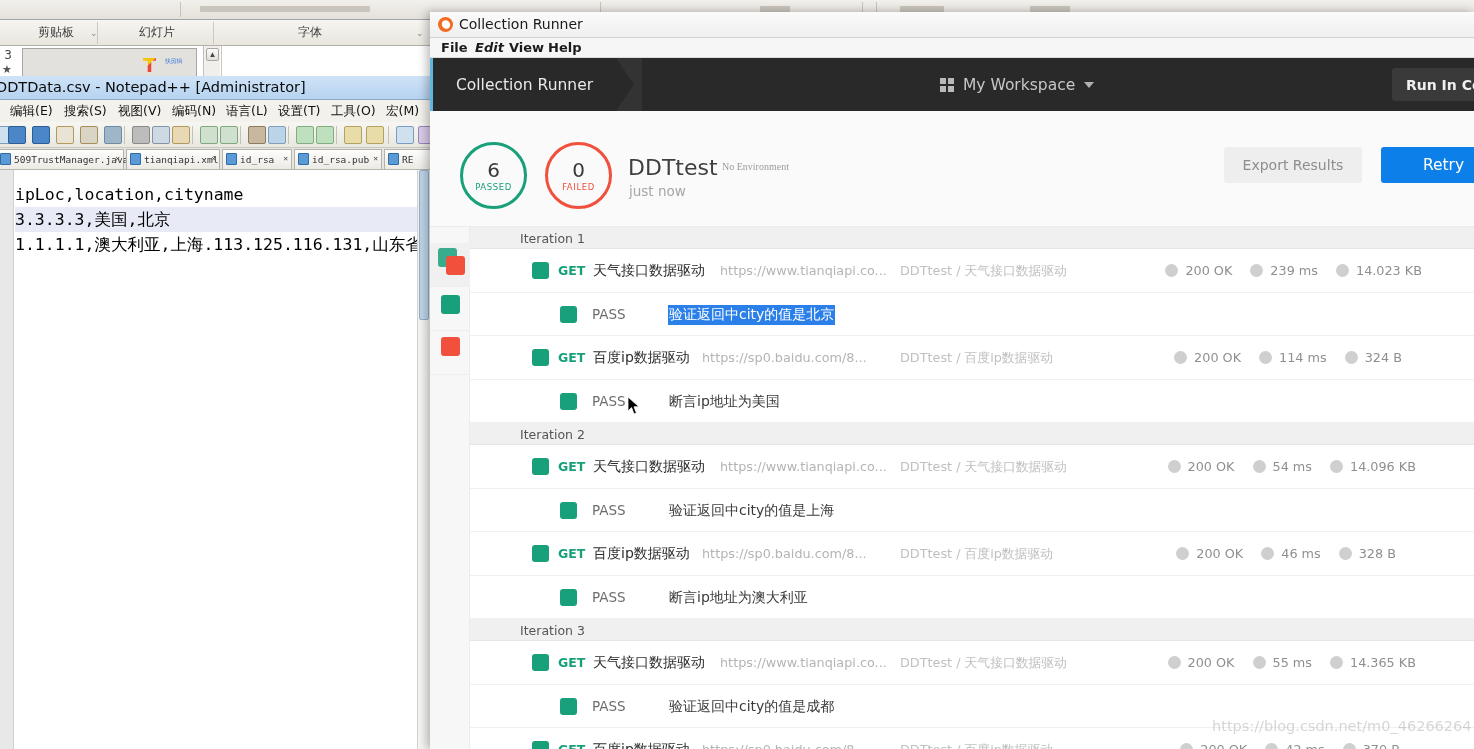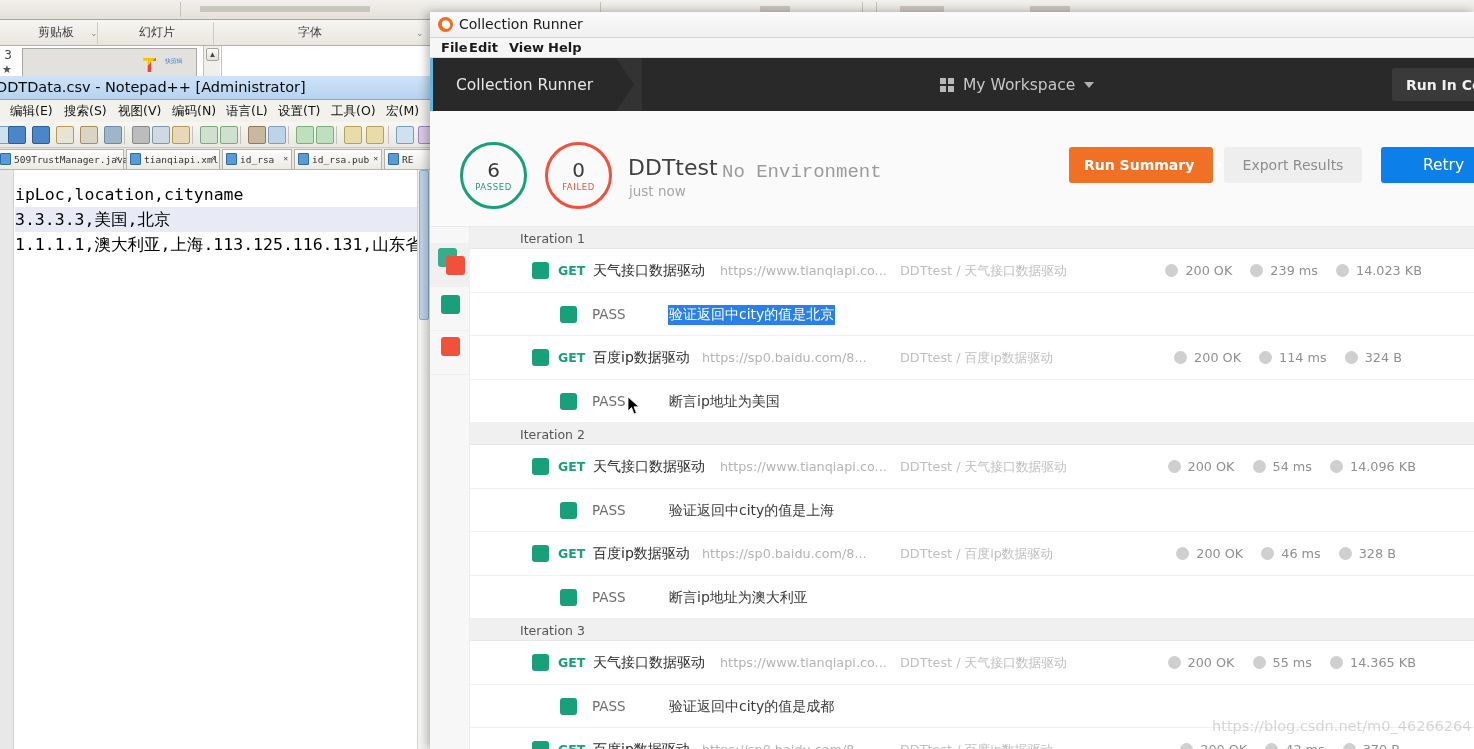--- a/index.html
+++ b/index.html
@@ -267,22 +267,22 @@
   .donut .lab {
     font-size: 8.5px; letter-spacing: 0.6px; color: #18a07a; margin-top: 1px;
     font-family: "DejaVu Sans", sans-serif;
   }
   .donut.failed .lab { color: #f0503c; }
   .sum-title {
     position: absolute; left: 198px; top: 44px; font-size: 22px; color: #404040;
     font-family: "DejaVu Sans", sans-serif;
   }
   .sum-env {
-    position: absolute; left: 292px; top: 50px; font-size: 19px; color: #9b9b9b;
-    font-family: Liberation Mono, monospace;
+    position: absolute; left: 292px; top: 50px; font-size: 10px; color: #9b9b9b;
+    font-family: Liberation Serif, serif;
   }
   .sum-time {
     position: absolute; left: 199px; top: 72px; font-size: 13.5px; color: #a6a6a6;
     font-family: "DejaVu Sans", sans-serif;
   }
   .btn {
     position: absolute; top: 36px; height: 36px; border-radius: 3px;
     display: flex; align-items: center; justify-content: center;
     font-size: 14px; white-space: nowrap; font-family: "DejaVu Sans", sans-serif;
   }
@@ -524,21 +524,21 @@
 
   <div class="cr">
 
     <div class="cr-title">
       <div class="pm-logo"></div>
       <div class="tt">Collection Runner</div>
     </div>
 
     <div class="cr-menu">
       <div class="mi" style="left:11px;">File</div>
-      <div class="mi" style="left:39px;">Edit</div>
+      <div class="mi" style="left:45px;font-style:italic;">Edit</div>
       <div class="mi" style="left:79px;">View</div>
       <div class="mi" style="left:118px;">Help</div>
     </div>
 
     <div class="cr-nav">
       <div class="accent"></div>
       <div class="crumb" style="left:26px;">Collection Runner</div>
       <div class="chev" style="left:186px;">
         <svg width="26" height="53" viewBox="0 0 26 53">
             <path d="M0,0 L18,26.5 L0,53 L26,53 L26,0 Z" fill="#333333"></path>
@@ -568,24 +568,20 @@
         <div class="lab">PASSED</div>
       </div>
       <div class="donut failed" style="left:115px;">
         <div class="num">0</div>
         <div class="lab">FAILED</div>
       </div>
       <div class="sum-title">DDTtest</div>
       <div class="sum-env">No Environment</div>
       <div class="sum-time">just now</div>
 
-      <div class="btn btn-run-summary">
-        <span>Run Summary</span>
-        <span class="tri"></span>
-      </div>
       <div class="btn btn-export">Export Results</div>
       <div class="btn btn-retry">Retry</div>
     </div>
 
     <div class="cr-list">
 
       <div class="rail">
         <div class="rail-cell sel" style="top:16px;">
           <div class="sq ghost" style="left:8px; top:5px;"></div>
           <div class="sq red" style="left:16px; top:13px;"></div>

